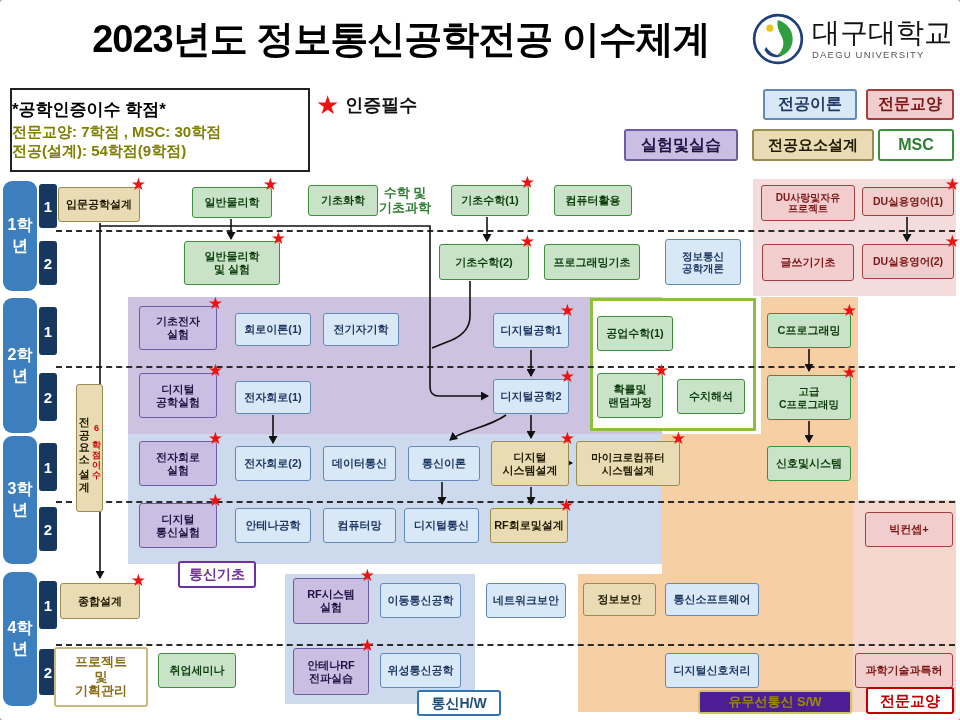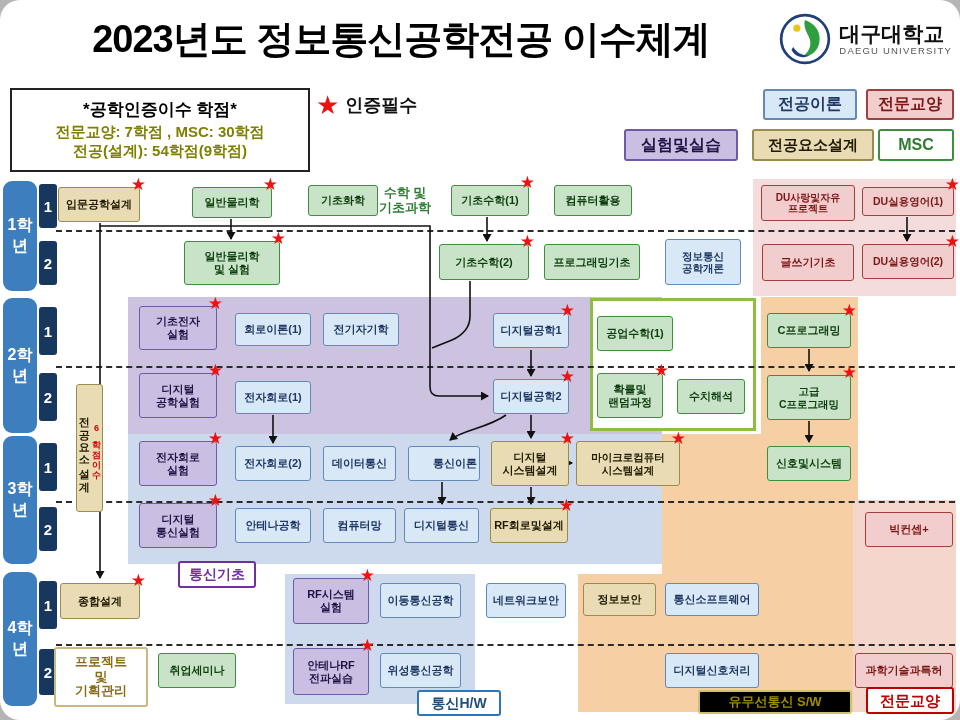--- a/index.html
+++ b/index.html
@@ -1,22 +1,22 @@
 <!DOCTYPE html>
 <html><head>
 <meta charset="utf-8">
 <style>
   html,body{margin:0;padding:0;background:#b5b5b5;font-family:"Liberation Sans","DejaVu Sans",sans-serif;}
-  .slide{position:relative;width:960px;height:720px;background:#fff;border-radius:20px;overflow:hidden;}
+  .slide{position:relative;width:960px;height:720px;background:#fff;border-radius:4px;overflow:hidden;}
   .title{position:absolute;left:56px;top:14px;width:690px;text-align:center;font-size:38px;font-weight:800;color:#000;letter-spacing:-1px;}
   .logo{position:absolute;right:8px;top:12px;display:flex;align-items:center;gap:7px;}
-  .logo-ko{font-size:21px;font-weight:700;color:#111;line-height:1.1;}
+  .logo-ko{font-size:28px;font-weight:400;color:#111;line-height:1.1;}
   .logo-en{font-size:9.5px;letter-spacing:1.2px;color:#555;font-weight:normal;}
   .info-box{position:absolute;left:10px;top:88px;width:296px;height:80px;border:2px solid #222;background:#fff;
-    display:flex;flex-direction:column;align-items:center;justify-content:center;line-height:1.3;}
+    display:flex;flex-direction:column;align-items:flex-start;justify-content:center;line-height:1.3;}
   .info-l1{font-size:17px;font-weight:800;color:#000;}
   .info-l2,.info-l3{font-size:15px;font-weight:bold;color:#7f7f00;}
   .star-legend{position:absolute;left:316px;top:92px;display:flex;align-items:center;gap:6px;font-size:18px;font-weight:800;color:#111;}
   .star-legend .big-star{font-size:26px;line-height:1;}
   .bg{position:absolute;}
   .green-frame{position:absolute;left:590px;top:298px;width:166px;height:133px;background:#fff;border:3px solid #8cbf3f;box-sizing:border-box;}
   .dashline{position:absolute;left:56px;width:899px;height:0;border-top:2px dashed #2b2b2b;}
   .arrows{position:absolute;left:0;top:0;pointer-events:none;}
   .course{position:absolute;display:flex;align-items:center;justify-content:center;text-align:center;
     font-weight:bold;font-size:11px;line-height:1.15;border-radius:3px;box-sizing:border-box;padding:1px 2px;}
@@ -234,21 +234,21 @@
         <span class="clabel">전자회로
 실험</span>
         <span class="star" style="color: rgb(238, 17, 17);">★</span>
       </div>
       <div class="course" style="left: 235px; top: 446px; width: 76px; height: 35px; background: rgb(217, 232, 246); border: 1.5px solid rgb(99, 137, 184); color: rgb(31, 56, 100);">
         <span class="clabel">전자회로(2)</span>
       </div>
       <div class="course" style="left: 323px; top: 446px; width: 73px; height: 35px; background: rgb(217, 232, 246); border: 1.5px solid rgb(99, 137, 184); color: rgb(31, 56, 100);">
         <span class="clabel">데이터통신</span>
       </div>
-      <div class="course" style="left: 408px; top: 446px; width: 72px; height: 35px; background: rgb(217, 232, 246); border: 1.5px solid rgb(99, 137, 184); color: rgb(31, 56, 100); justify-content: flex-end;">
+      <div class="course" style="left: 408px; top: 446px; width: 72px; height: 35px; background: rgb(217, 232, 246); border: 1.5px solid rgb(99, 137, 184); color: rgb(31, 56, 100);">
         <span class="clabel">통신이론</span>
       </div>
       <div class="course" style="left: 491px; top: 441px; width: 78px; height: 45px; background: rgb(233, 220, 181); border: 1.5px solid rgb(156, 139, 78); color: rgb(31, 26, 0);">
         <span class="clabel">디지털
 시스템설계</span>
         <span class="star" style="color: rgb(238, 17, 17);">★</span>
       </div>
       <div class="course" style="left: 576px; top: 441px; width: 104px; height: 45px; font-size: 10.5px; background: rgb(233, 220, 181); border: 1.5px solid rgb(156, 139, 78); color: rgb(31, 26, 0);">
         <span class="clabel">마이크로컴퓨터
 시스템설계</span>
@@ -318,17 +318,17 @@
       </div>
     </div>
   <div id="labels">
       <div class="flabel" style="left: 364px; top: 183px; width: 82px; height: 36px; font-size: 13px; color: rgb(46, 125, 50);">수학 및
 기초과학</div>
       <div class="flabel" style="left: 178px; top: 561px; width: 78px; height: 27px; font-size: 14px; color: rgb(112, 48, 160); background: rgb(255, 255, 255); border: 2px solid rgb(112, 48, 160);">통신기초</div>
       <div class="flabel" style="left: 54px; top: 647px; width: 94px; height: 60px; font-size: 13px; color: rgb(138, 109, 26); background: rgb(255, 255, 255); border: 2px solid rgb(201, 185, 127);">프로젝트
 및
 기획관리</div>
       <div class="flabel" style="left: 417px; top: 690px; width: 84px; height: 26px; font-size: 14px; color: rgb(31, 78, 121); background: rgb(255, 255, 255); border: 2px solid rgb(46, 117, 182);">통신H/W</div>
-      <div class="flabel" style="left: 698px; top: 690px; width: 154px; height: 24px; font-size: 13px; color: rgb(156, 138, 0); background: #000000; border: 2px solid rgb(207, 195, 106);">유무선통신 S/W</div>
+      <div class="flabel" style="left: 698px; top: 690px; width: 154px; height: 24px; font-size: 13px; color: rgb(156, 138, 0); background: #4c1d95; border: 2px solid rgb(207, 195, 106);">유무선통신 S/W</div>
       <div class="flabel" style="left: 866px; top: 687px; width: 88px; height: 27px; font-size: 15px; color: rgb(192, 0, 0); background: rgb(255, 255, 255); border: 2px solid rgb(192, 0, 0);">전문교양</div>
     </div>
 
 </div>
 
 </body></html>

